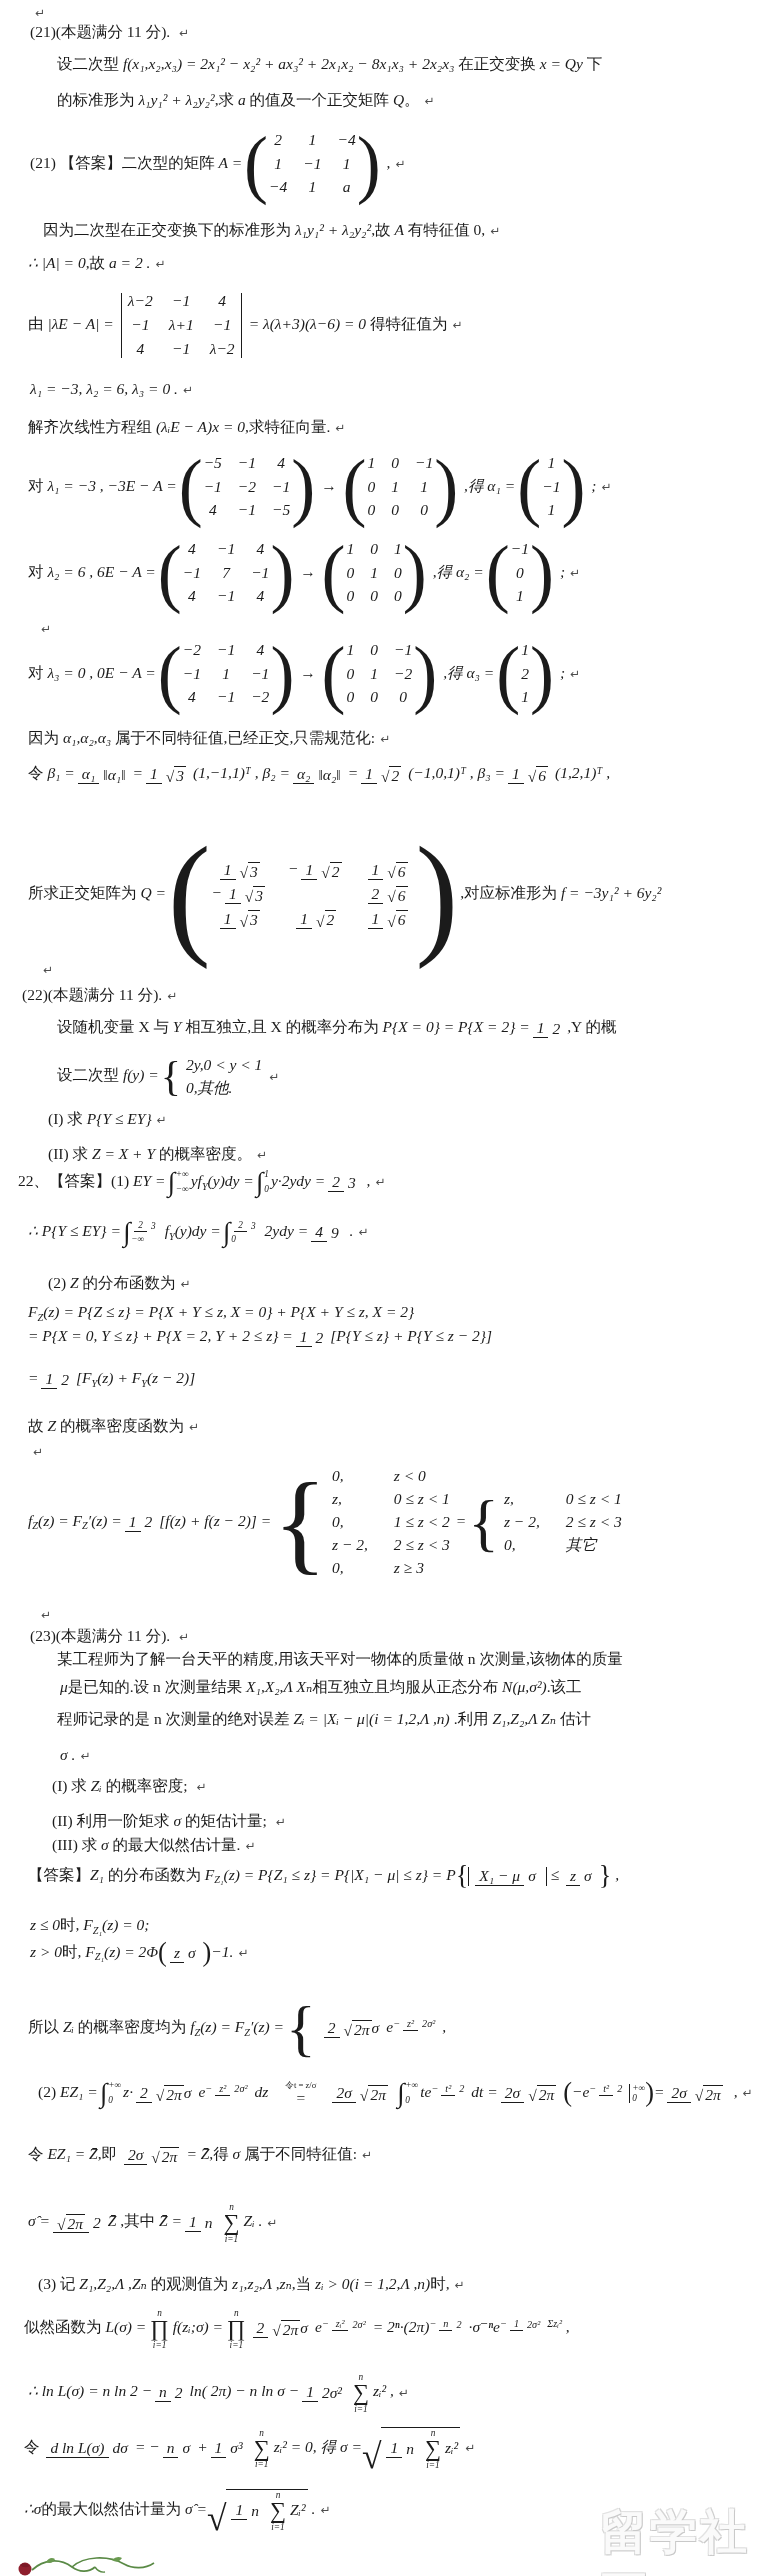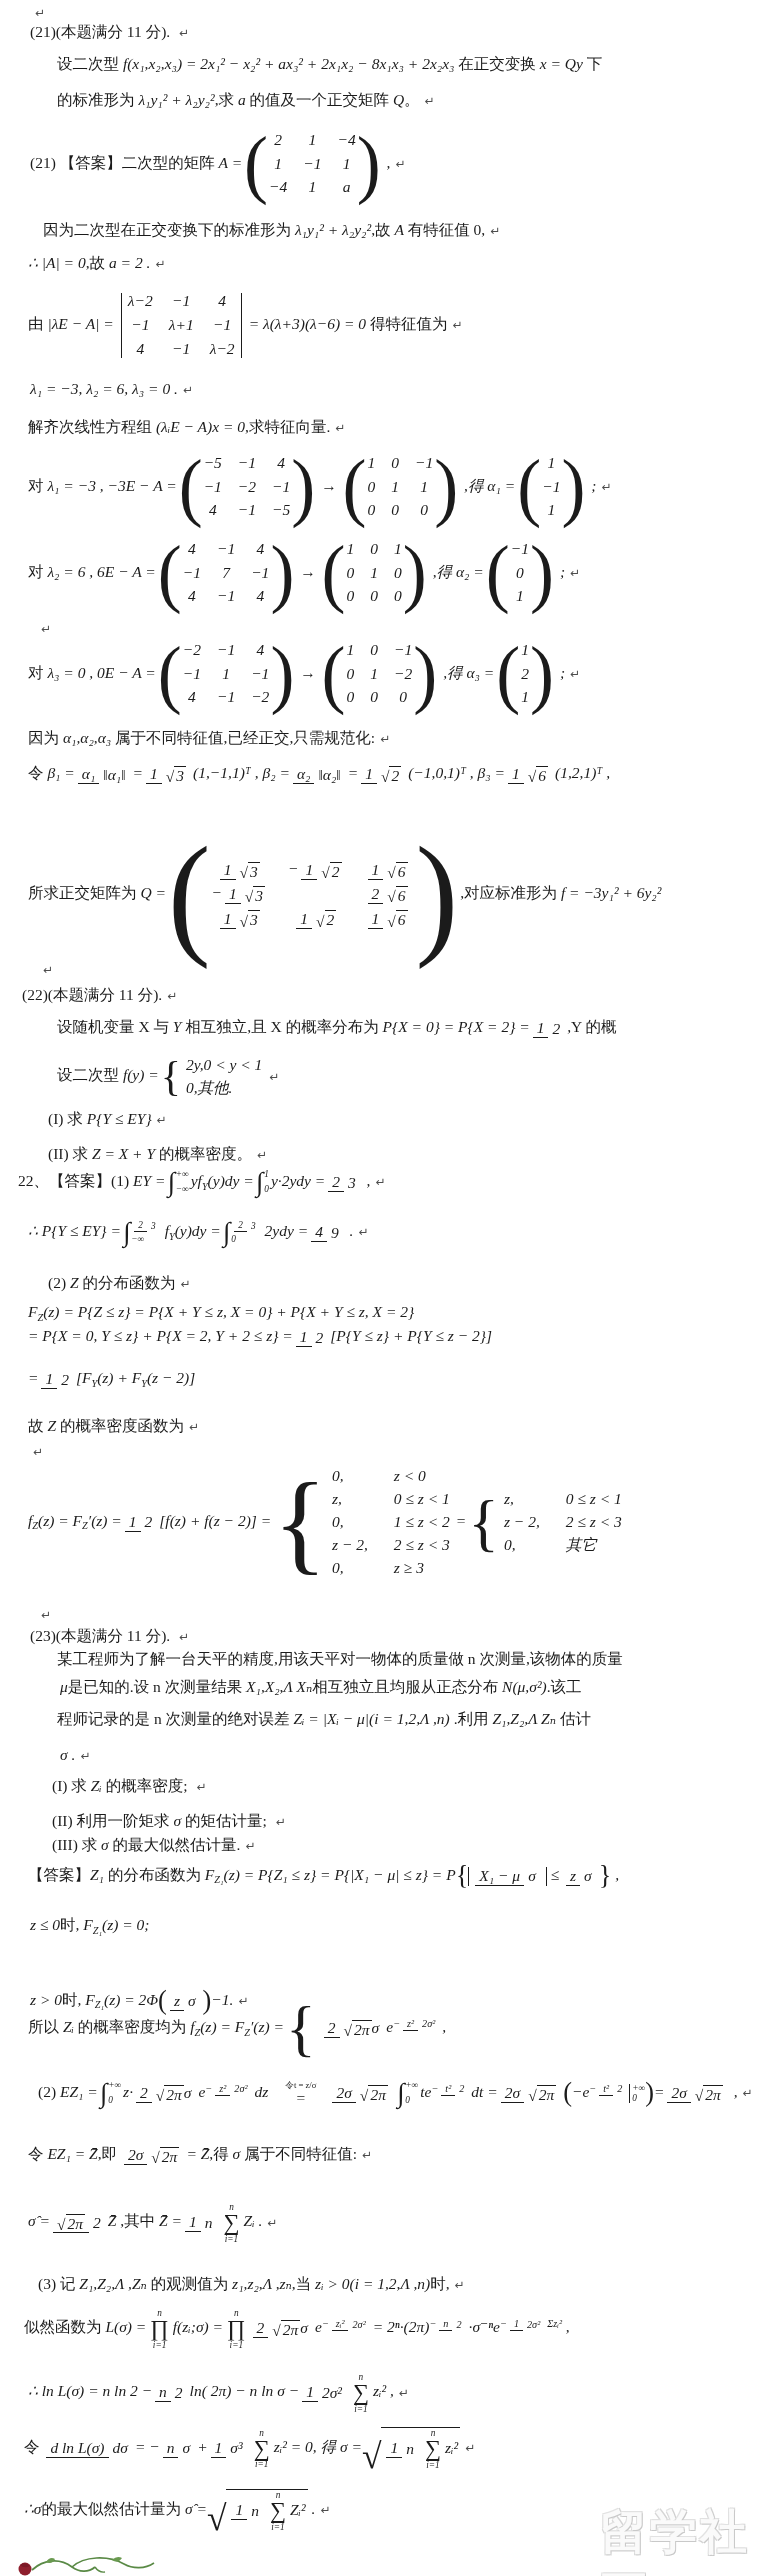--- a/index.html
+++ b/index.html
@@ -422,21 +422,21 @@
       <div class="line" style="left: 28px; top: 1863px;"><span class="cn">【答案】</span><span class="mi">Z₁</span><span class="cn"> 的分布函数为 </span><span class="mi">F</span><span class="subx"><span class="mi">Z₁</span></span><span class="mi">(z) = P{Z₁ ≤ z} = P{|X₁ − μ| ≤ z} = P</span><span class="bigd">{</span><span class="absx">
           <span class="frac">
             <span class="num"><span class="mi">X₁ − μ</span></span>
             <span class="den"><span class="mi">σ</span></span>
           </span>
         </span><span class="mi"> ≤ </span><span class="frac">
           <span class="num"><span class="mi">z</span></span>
           <span class="den"><span class="mi">σ</span></span>
         </span><span class="bigd">}</span><span class="mi"> ,</span></div>
       <div class="line" style="left: 30px; top: 1915px;"><span class="mi">z ≤ 0</span><span class="cn">时</span><span class="mi">, F</span><span class="subx"><span class="mi">Z₁</span></span><span class="mi">(z) = 0;</span></div>
-      <div class="line" style="left: 30px; top: 1988px;"><span class="mi">z &gt; 0</span><span class="cn">时</span><span class="mi">, F</span><span class="subx"><span class="mi">Z₁</span></span><span class="mi">(z) = 2Φ</span><span class="bigd">(</span><span class="frac">
+      <div class="line" style="left: 30px; top: 1940px;"><span class="mi">z &gt; 0</span><span class="cn">时</span><span class="mi">, F</span><span class="subx"><span class="mi">Z₁</span></span><span class="mi">(z) = 2Φ</span><span class="bigd">(</span><span class="frac">
           <span class="num"><span class="mi">z</span></span>
           <span class="den"><span class="mi">σ</span></span>
         </span><span class="bigd">)</span><span class="mi">−1.</span><span class="pilcrow">↵</span></div>
       <div class="line" style="left: 28px; top: 2001px;"><span class="cn">所以 </span><span class="mi">Zᵢ</span><span class="cn"> 的概率密度均为 </span><span class="mi">f</span><span class="subx"><span class="mi">Z</span></span><span class="mi">(z) = F</span><span class="subx"><span class="mi">Z</span></span><span class="mi">′(z) =</span><span class="matwrap">
           <span class="brace" style="font-size: 62px;">{</span>
           <span class="cgrid" style="grid-template-columns: repeat(2, auto);">
             <span class="ccell"><span class="frac">
                 <span class="num"><span class="mi">2</span></span>
                 <span class="den"><span class="sqrt">
                     <span class="rad">√</span>

